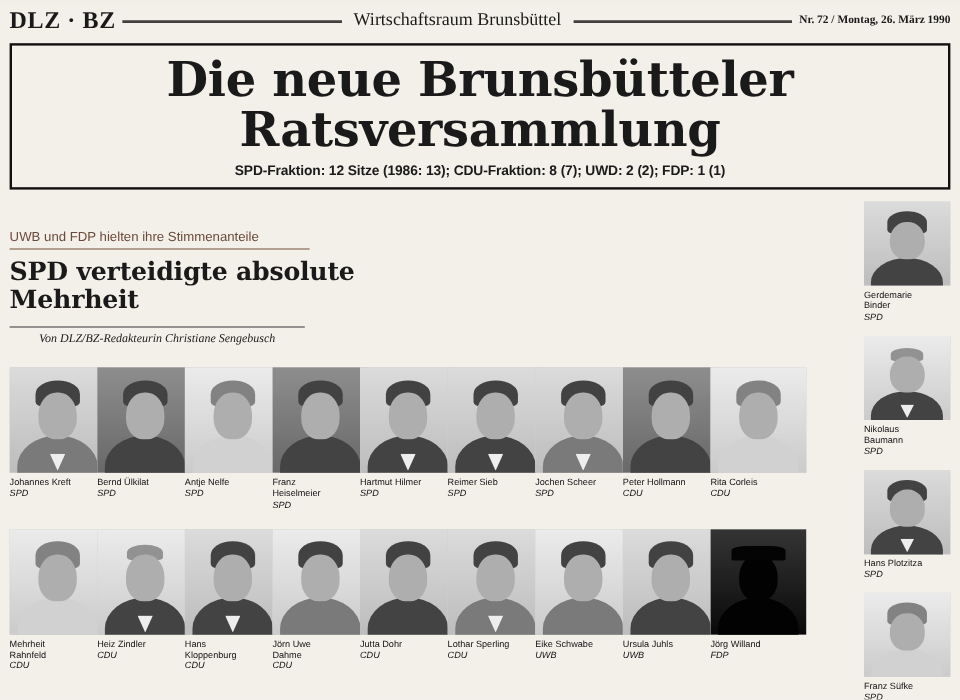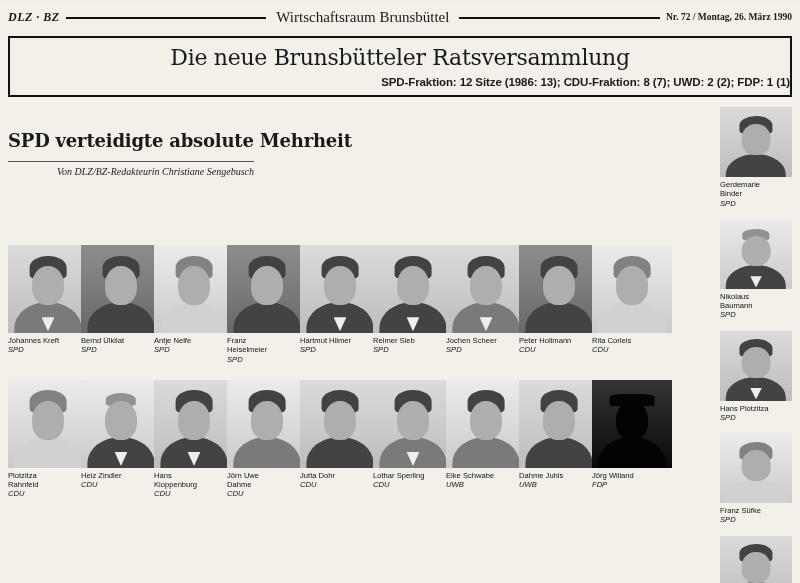--- a/index.html
+++ b/index.html
@@ -28,23 +28,22 @@
   .masthead .rule{
     flex:1 1 auto;
     height:0;
     border-top:1.5px solid #111;
     border-bottom:1.5px solid #111;
     margin:0 6px;
     transform:translateY(1px);
   }
   .mast-left{
     font-family:"Liberation Serif", serif;
-    font-style:italic;
     font-weight:bold;
-    font-size:12px;
+    font-size:20px;
     letter-spacing:.5px;
     white-space:nowrap;
   }
   .mast-center{
     font-size:15px;
     white-space:nowrap;
     padding:0 4px;
     text-align:right;
   }
   .mast-right{
@@ -56,32 +55,31 @@
   
   .headbox{
     margin:6px 8px 0 8px;
     border:2.5px solid #111;
     padding:6px 0 7px 0;
     background:#f3f0ea;
     text-align:center;
   }
   .headbox .h1{
     font-family:"DejaVu Serif", serif;
-    font-weight:normal;
-    font-size:22px;
+    font-weight:bold;
+    font-size:40px;
     letter-spacing:-0.3px;
     line-height:1.05;
     margin:2px 0 7px 0;
   }
   .headbox .sub{
     font-family:"Liberation Sans", sans-serif;
     font-weight:bold;
     font-size:11.5px;
     letter-spacing:-0.1px;
-    text-align:right;
   }
 
   
   .upper{
     position:relative;
     margin:10px 8px 0 8px;
     height:130px;
   }
   .lede{
     position:absolute;
@@ -93,33 +91,33 @@
     font-size:11px;
     color:#6b4a3a;
     border-bottom:1px solid #8a6a55;
     padding-bottom:3px;
     margin-bottom:6px;
     width:250px;
   }
   .deck{
     font-family:"DejaVu Serif", serif;
     font-weight:bold;
-    font-size:18px;
+    font-size:21px;
     line-height:1.16;
     letter-spacing:-0.2px;
   }
   .byline{
     margin-top:9px;
     font-family:"Liberation Serif", serif;
     font-style:italic;
     font-size:10px;
     border-top:1px solid #555;
     padding-top:4px;
     width:246px;
-    text-align:right;
+    text-align:center;
   }
 
   .toprow{
     position:absolute;
     right:0;top:0;
     display:flex;
     gap:11px;
     flex-direction:column;
   }
 
@@ -210,20 +208,21 @@
     <span class="mast-right">Nr. 72 / Montag, 26. März 1990</span>
   </div>
 
   <div class="headbox">
     <div class="h1">Die neue Brunsbütteler Ratsversammlung</div>
     <div class="sub">SPD-Fraktion: 12 Sitze (1986: 13); CDU-Fraktion: 8 (7); UWD: 2 (2); FDP: 1 (1)</div>
   </div>
 
   <div class="upper">
     <div class="lede">
+      <div class="kicker">UWB und FDP hielten ihre Stimmenanteile</div>
       <div class="deck">SPD verteidigte absolute Mehrheit</div>
       <div class="byline">Von DLZ/BZ-Redakteurin Christiane Sengebusch</div>
     </div>
     <div class="toprow" id="row0">
         <div class="cell">
           <div class="photo">
             <div class="bg"></div>
             <div class="shoulders"></div>
             <div class="hair"></div>
             <div class="head"></div>
@@ -406,21 +405,21 @@
   <div class="rowgap"></div>
   <div class="grid" id="row2">
       <div class="cell">
         <div class="photo">
           <div class="bg light"></div>
           <div class="shoulders lt"></div>
           <div class="hair lt"></div>
           <div class="head"></div>
         </div>
         <div class="cap">
-          <div>Plotzitza</div>
+          <div>Mehrheit</div>
           <div>Rahnfeld</div>
           <div class="party">CDU</div>
         </div>
       </div>
       <div class="cell">
         <div class="photo">
           <div class="bg light"></div>
           <div class="shoulders"></div>
           <div class="hair bald"></div>
           <div class="head"></div>
@@ -496,21 +495,21 @@
         </div>
       </div>
       <div class="cell">
         <div class="photo">
           <div class="bg"></div>
           <div class="shoulders"></div>
           <div class="hair"></div>
           <div class="head"></div>
         </div>
         <div class="cap">
-          <div>Dahme Juhls</div>
+          <div>Ursula Juhls</div>
           <div class="party">UWB</div>
         </div>
       </div>
       <div class="cell">
         <div class="photo">
           <div class="bg vdark"></div>
           <div class="shoulders" style="background:#0b0b0b"></div>
           <div class="head" style="background:#0b0b0b"></div>
           <div class="cap-hat"></div>
         </div>

